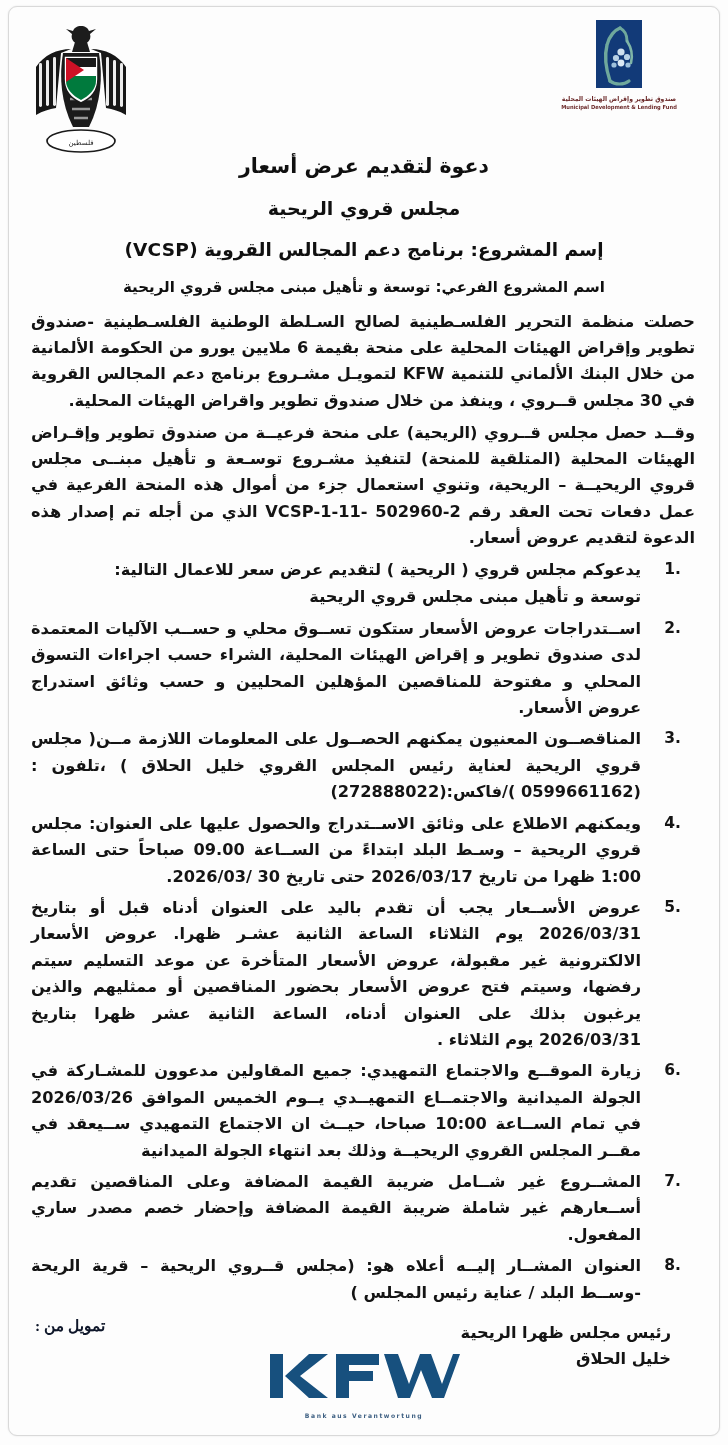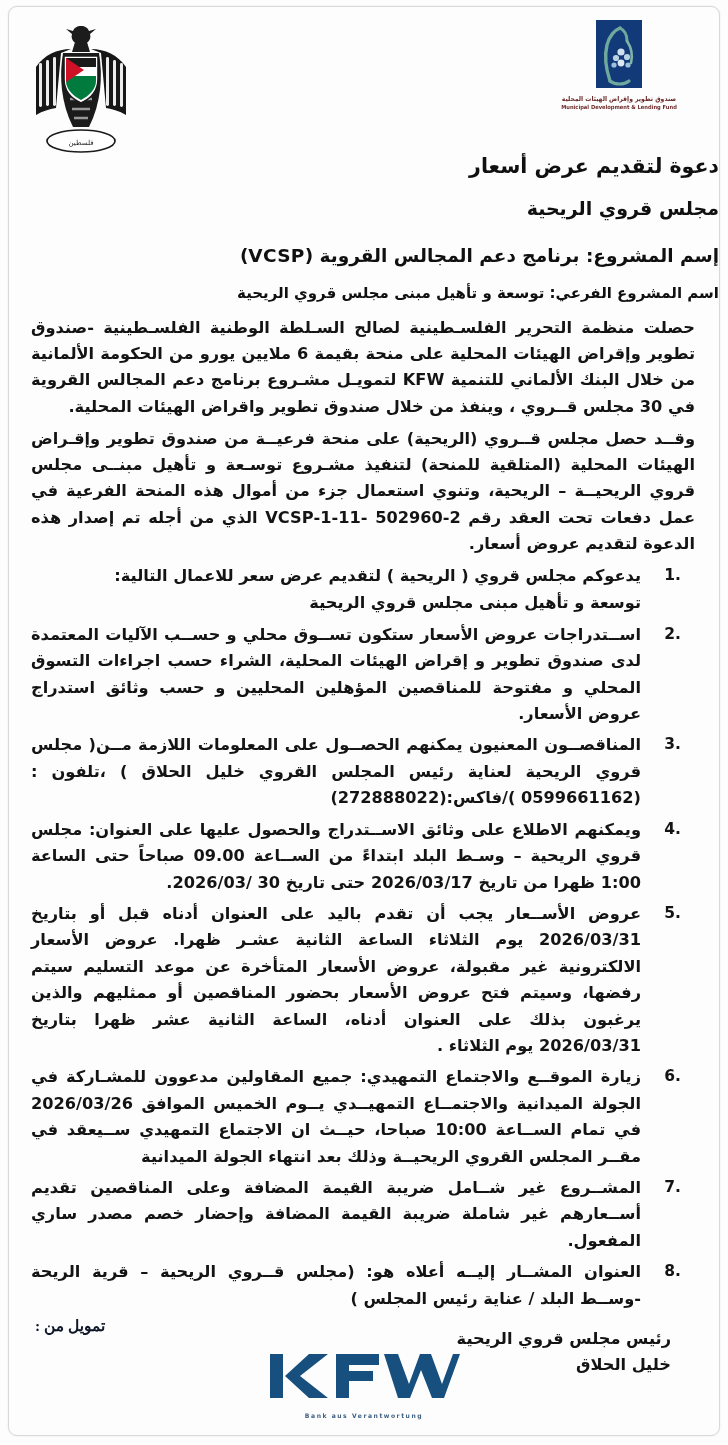--- a/index.html
+++ b/index.html
@@ -73,30 +73,30 @@
   }
   .mdlf-en {
     font-size: 5.6px;
     font-weight: 700;
     margin-top: 1px;
   }
 
   
   .titles {
     margin-top: -6px;
-    text-align: right;
+    text-align: center;
     color: #101010;
   }
   .title-line {
     font-weight: 700;
     letter-spacing: 0.3px;
     line-height: 1.52;
   }
   .t1 { font-size: 20.5px; margin-bottom: 12px; }
-  .t2 { font-size: 19px; margin-bottom: 19px; }
+  .t2 { font-size: 19px; margin-bottom: 13px; }
   .t3 { font-size: 18.5px; margin-bottom: 12px; }
   .t4 { font-size: 15px; margin-bottom: 6px; }
 
   
   .body-wrap {
     padding: 4px 24px 0 22px;
     color: #141414;
   }
   p.para {
     margin: 0 0 6px 0;
@@ -290,21 +290,21 @@
         </li>
         <li>
           <span>المشــروع  غير شــامل ضريبة القيمة المضافة وعلى المناقصين تقديم أســعارهم غير شاملة ضريبة القيمة المضافة وإحضار خصم مصدر ساري المفعول.</span>
         </li>
         <li>
           <span>العنوان المشــار إليــه أعلاه هو: (مجلس قــروي الريحية   – قرية الريحة -وســط البلد / عناية رئيس المجلس )</span>
         </li>
       </ol>
 
       <div class="signature">
-        <div>رئيس مجلس قروي الريحية</div>
+        <div>رئيس مجلس ظهرا الريحية</div>
         <div>خليل الحلاق</div>
       </div>
     </div>
 
     <div class="footer">
       <div class="funded-by">تمويل من :</div>
       <div class="kfw-block">
         <svg class="kfw-logo" viewBox="0 0 200 56" aria-hidden="true">
           <g fill="#17507e">
 

